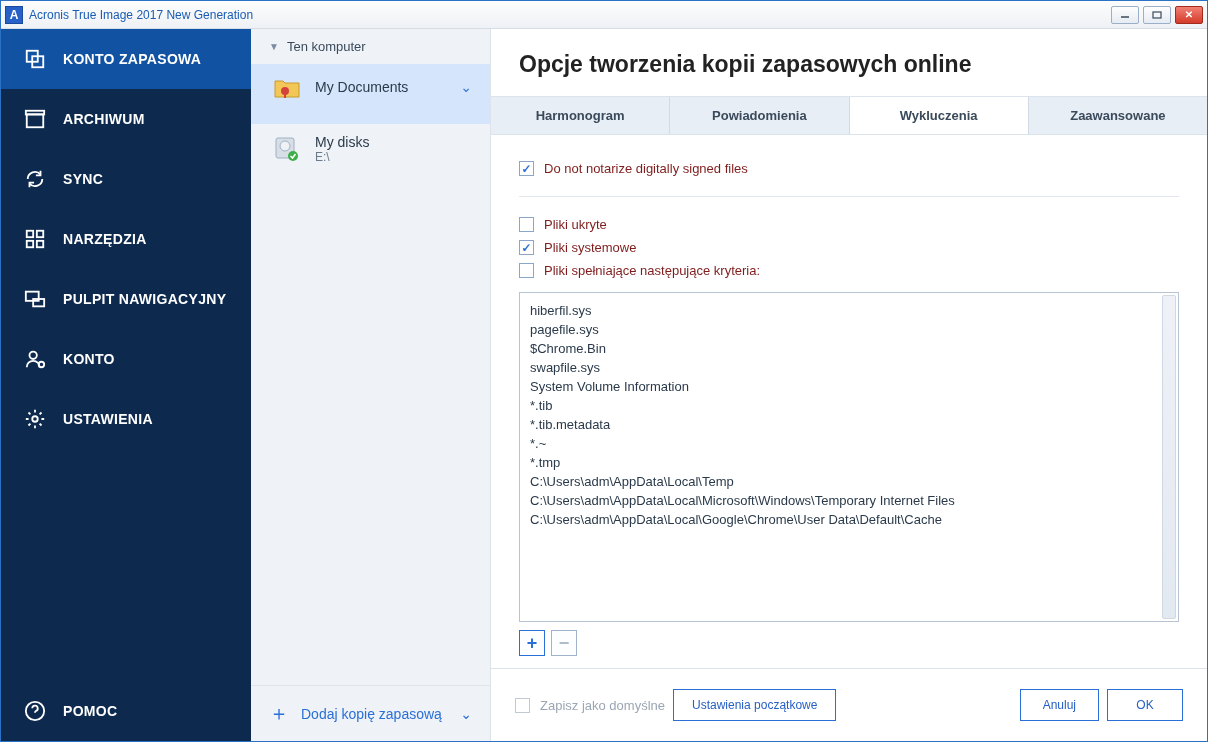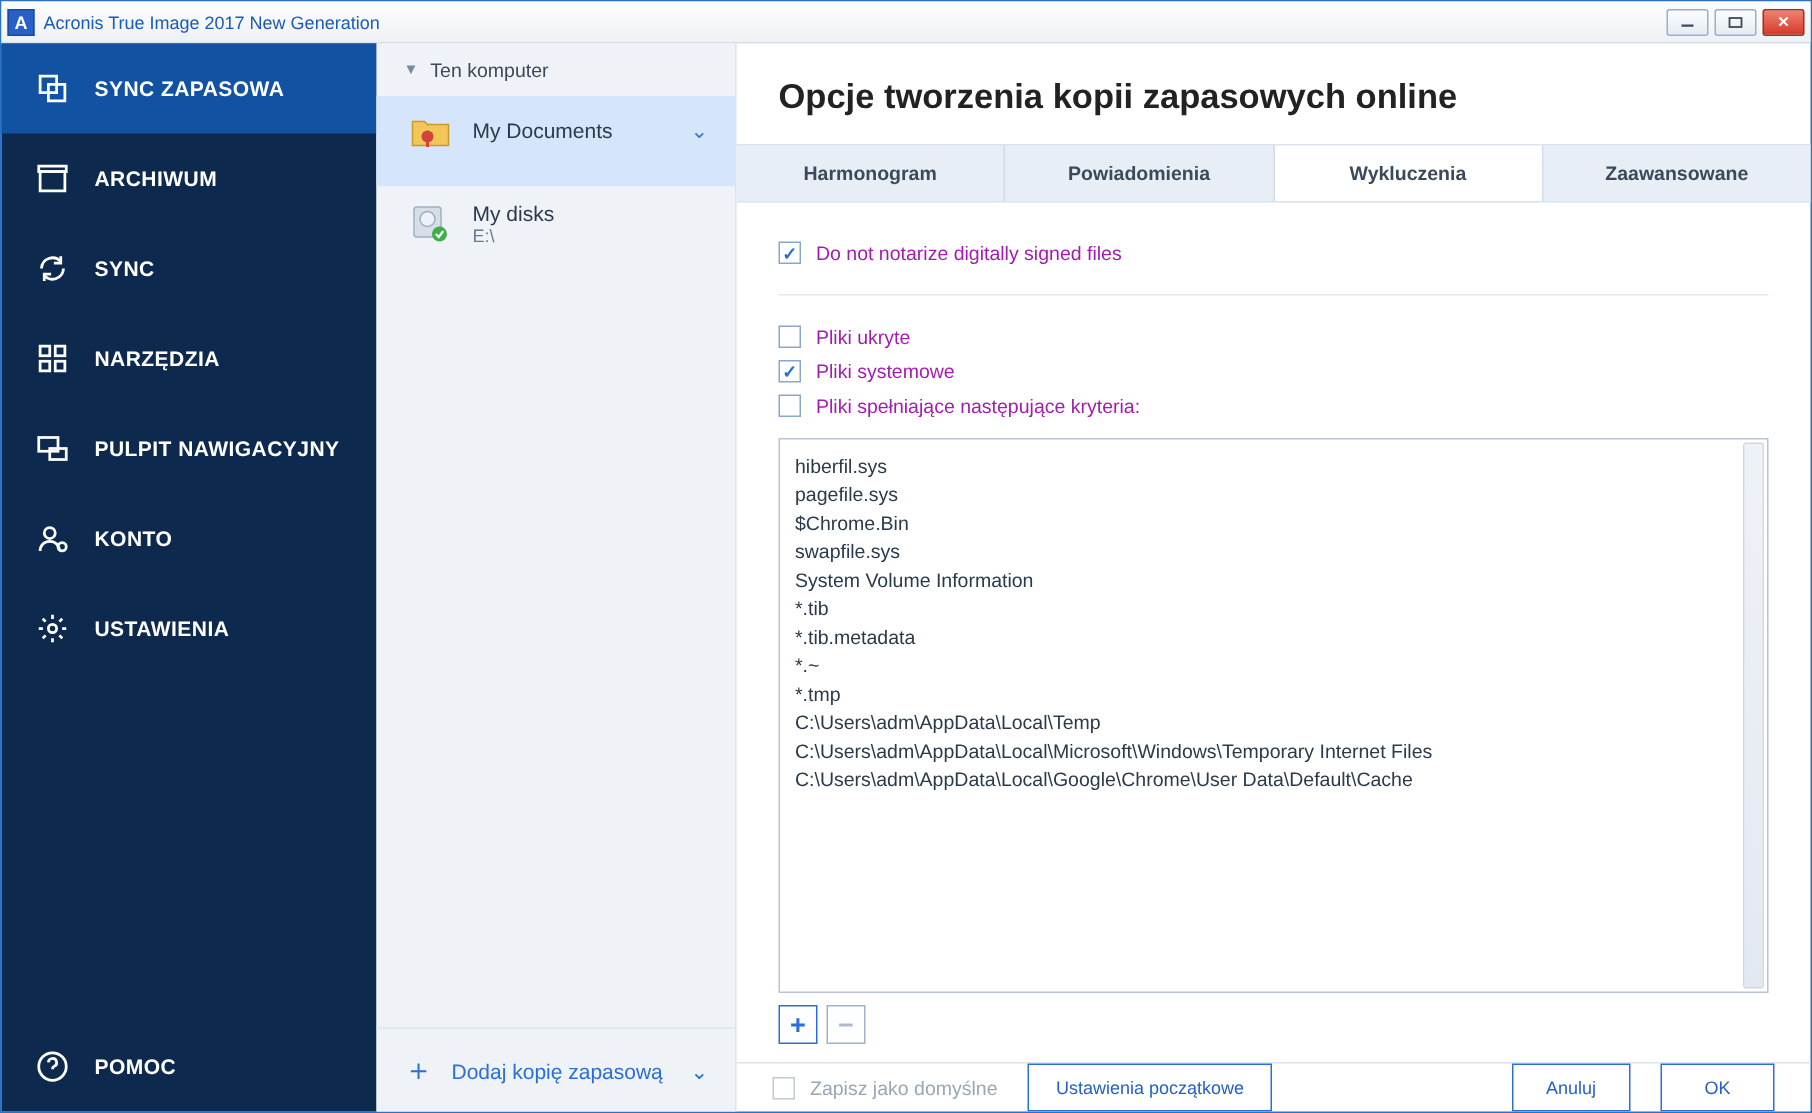--- a/index.html
+++ b/index.html
@@ -41,36 +41,36 @@
 .addrow .chev2 { margin-left:auto; font-size:14px; }
 
 
 .main { flex:1; display:flex; flex-direction:column; min-width:0;border-radius:29px; }
 .mainhead { padding: 22px 28px 18px; font-size: 23px; font-weight:600; color:#222; }
 .tabs { display:flex; border-top:1px solid #dbe3ed; border-bottom:1px solid #dbe3ed; background:#e8eef6; }
 .tab { flex:1; text-align:center; padding:11px 0; font-size:13px; color:#3a4a5a; border-right:1px solid #d2dae5; cursor:pointer;font-weight:bold; }
 .tab:last-child { border-right:none; }
 .tab.active { background:#fff; font-weight:600; }
 .tabbody { flex:1; padding: 22px 28px 12px; overflow:auto; display:flex; flex-direction:column; min-height:0; }
-.chkrow { display:flex; align-items:center; gap:10px; font-size:13px; color:#a21caf; padding:4px 0; }
+.chkrow { display:flex; align-items:center; gap:10px; font-size:13px; color:#7f1d1d; padding:4px 0; }
 .chkbox { width:15px; height:15px; border:1px solid #8aa6c8; background:#fff; display:flex; align-items:center; justify-content:center; cursor:pointer; }
 .chkbox.checked::after { content:"✓"; color:#2a6fd6; font-size:12px; font-weight:bold; line-height:1; }
 
 .divider { height:1px; background:#e3e8ef; margin: 16px 0; }
 
 .listbox { border:1px solid #b7c4d4; background:#fff; flex:1; min-height:260px; padding:8px 10px; font-size:13px; color:#2a3a4a; overflow:auto; position:relative; }
 .listbox .row { padding:2px 0; white-space:nowrap; }
 .listbox .scrollind { position:absolute; right:2px; top:2px; bottom:2px; width:14px; background:linear-gradient(#eef2f7,#e3e9f1); border:1px solid #cfd8e3; border-radius:2px; pointer-events:none; }
 
 .listctrl { display:flex; gap:6px; margin-top:8px; }
 .sqbtn { width:26px; height:26px; border:1px solid #9fb4cc; background:#fdfeff; display:flex; align-items:center; justify-content:center; font-size:18px; font-weight:bold; cursor:pointer; }
 .sqbtn.plus { border-color:#2a6fd6; color:#2a6fd6; }
 .sqbtn.minus { color:#b0bccb; }
 
-.footer { border-top:1px solid #dde3eb; padding: 0 24px; display:flex; align-items:center; gap:20px; }
+.footer { border-top:1px solid #dde3eb; padding: 20px 24px; display:flex; align-items:center; gap:8px; }
 .footer .chkrow { color:#9aa6b3; }
 .footer .chkrow .chkbox { border-color:#c0c9d4; }
 .footer .spacer { flex:1; }
 .btn { min-width:76px; padding: 8px 22px; border:1px solid #2a6fd6; background:#fff; color:#2760c6; font-size:12px; cursor:pointer; }
 .btn.wide { padding:8px 18px; }
 </style>
 </head>
 <body>
 
 <div class="window">
@@ -96,21 +96,21 @@
   <div class="body">
 
     <div class="leftnav">
       <div class="navitem active">
         <span class="navicon">
             <svg width="22" height="22" viewBox="0 0 24 24">
               <rect x="3" y="3" width="12" height="12"></rect>
               <rect x="9" y="9" width="12" height="12"></rect>
             </svg>
           </span>
-        <span>SYNC ZAPASOWA</span>
+        <span>KONTO ZAPASOWA</span>
       </div>
       <div class="navitem">
         <span class="navicon">
             <svg width="22" height="22" viewBox="0 0 24 24">
               <rect x="3" y="7" width="18" height="14"></rect>
               <rect x="2" y="3" width="20" height="4"></rect>
             </svg>
           </span>
         <span>ARCHIWUM</span>
       </div>

